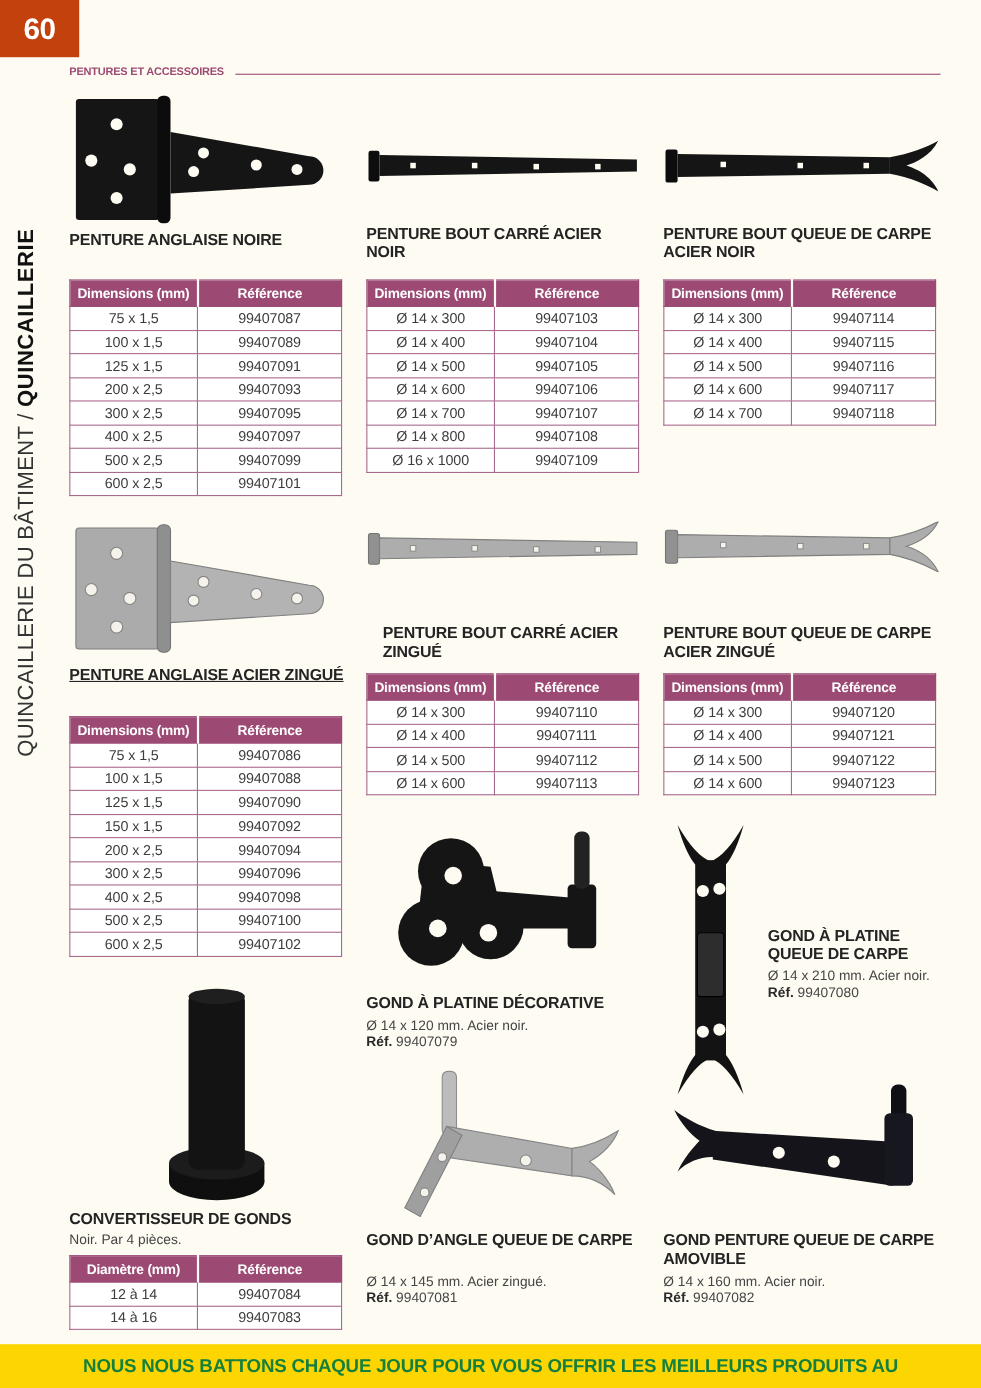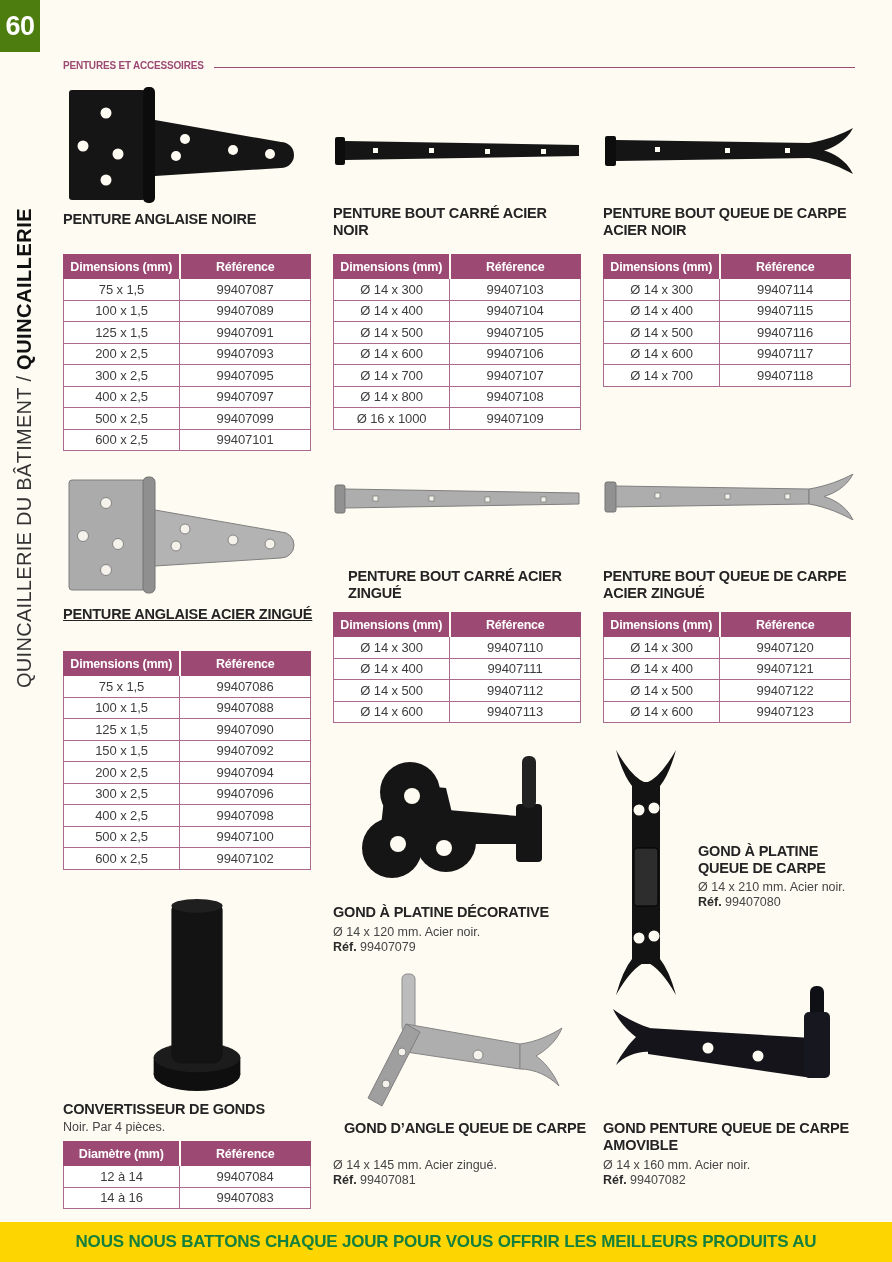--- a/index.html
+++ b/index.html
@@ -8,22 +8,22 @@
     position:relative;
     font-family:"Liberation Sans", sans-serif;
     background:#fdfbf2;
     color:#2b2b2b;
     overflow:hidden;
   }
   .abs { position:absolute; }
 
   
   .pagenum {
-    left:0; top:0; width:40px; height:52px;
-    background:#4d7c0f; color:#fff;
+    left:0; top:0; width:72px; height:52px;
+    background:#c2410c; color:#fff;
     font-size:27px; font-weight:bold;
     display:flex; align-items:center; justify-content:center;
     letter-spacing:-0.5px;
   }
 
   
   .section-header {
     left:63px; top:60px; width:792px;
     display:flex; align-items:center;
   }
@@ -460,21 +460,21 @@
   <svg viewBox="0 0 230 136">
     <rect x="62" y="2" width="13" height="58" rx="5" fill="#bcbcbc" stroke="#8d8d8d" stroke-width="1"></rect>
     <polygon points="66,52 180,72 180,97 66,80" fill="#aeaeae" stroke="#858585" stroke-width="1"></polygon>
     <path d="M180,72 C196,70 211,63 222,56 C216,71 203,80 196,84 C202,88 213,99 219,114 C209,104 195,97 180,97 Z" fill="#aeaeae" stroke="#858585" stroke-width="1"></path>
     <circle cx="138" cy="83" r="5" fill="#f4f2ea" stroke="#858585"></circle>
     <polygon points="66,52 80,60 42,134 28,126" fill="#9f9f9f" stroke="#7f7f7f" stroke-width="1"></polygon>
     <circle cx="62" cy="80" r="4" fill="#f4f2ea" stroke="#858585"></circle>
     <circle cx="46" cy="112" r="4" fill="#f4f2ea" stroke="#858585"></circle>
   </svg>
 </div>
-<div class="abs ptitle" style="left:333px; top:1120px; width:252px;margin-left:11px;">GOND D’ANGLE QUEUE DE CARPE</div>
+<div class="abs ptitle" style="left:333px; top:1120px; width:252px;">GOND D’ANGLE QUEUE DE CARPE</div>
 <div class="abs pdesc" style="left:333px; top:1157px; width:252px;">Ø 14 x 145 mm. Acier zingué.</div>
 <div class="abs pref" style="left:333px; top:1173px; width:252px;">
   <span class="rl">Réf.</span>
   <span>99407081</span>
 </div>
 
 <div class="abs imgbox" style="left:610px; top:980px; width:240px; height:128px;">
   <svg viewBox="0 0 240 128">
     <rect x="200" y="6" width="14" height="32" rx="6" fill="#0f0f16"></rect>
     <path d="M40,48 C27,44 12,36 3,29 C9,42 19,52 26,57 C20,63 11,74 6,85 C15,76 28,71 40,72 Z" fill="#14141a"></path>

